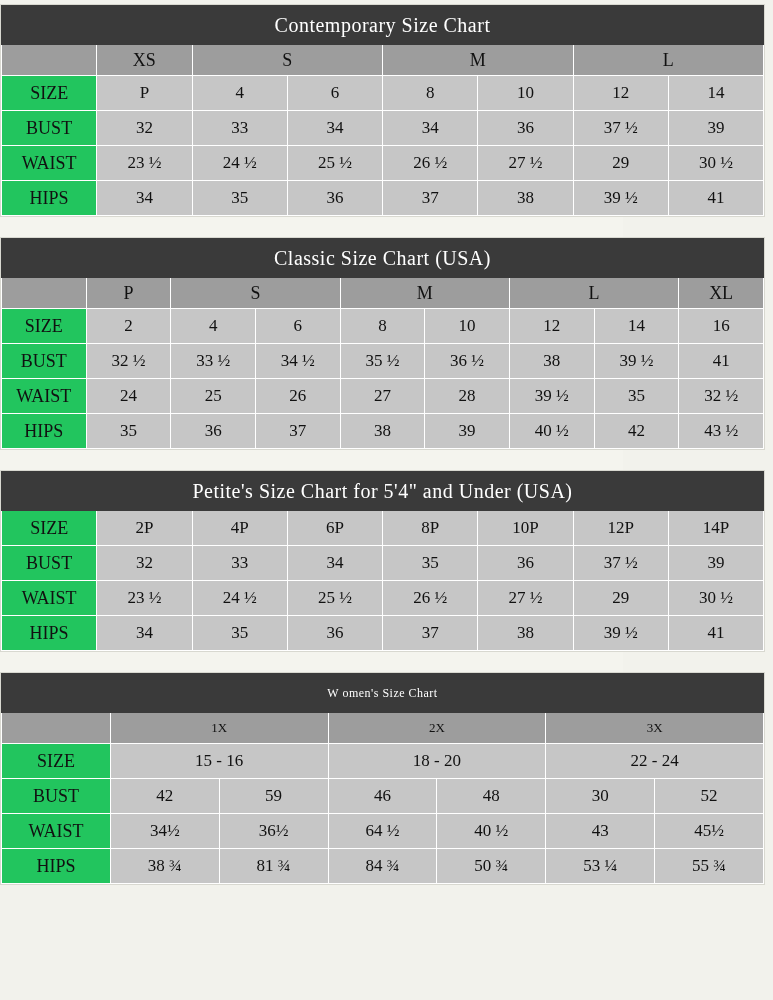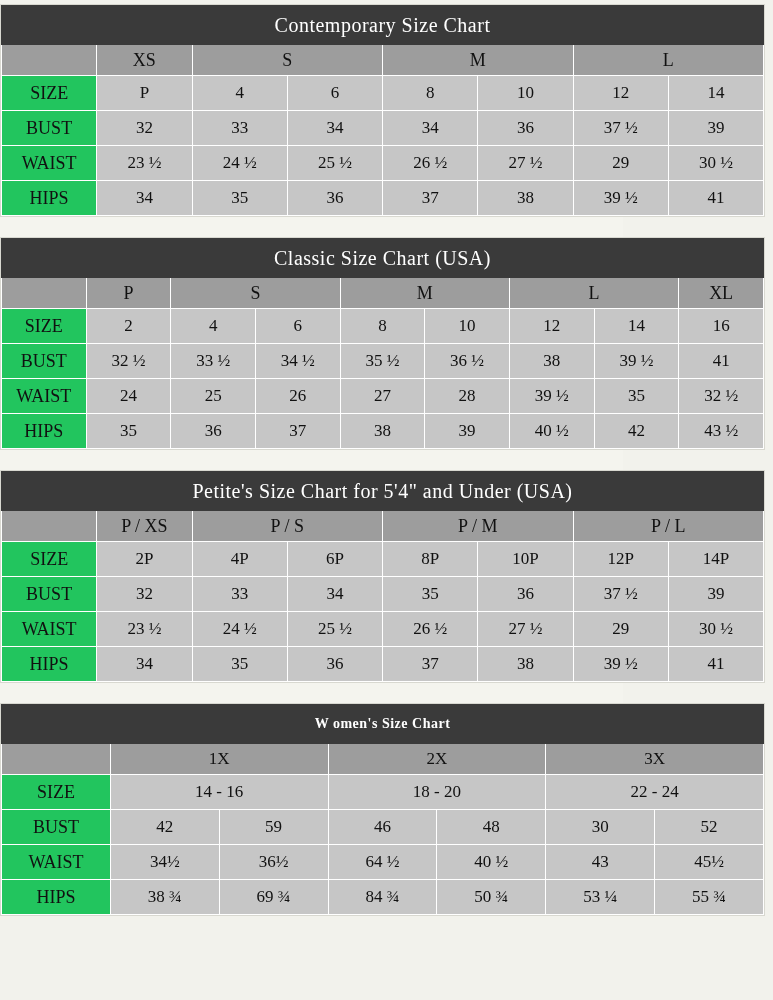--- a/index.html
+++ b/index.html
@@ -64,22 +64,22 @@
     font-size: 18px;
     height: 34px;
     font-weight: normal;
   }
   .data-cell {
     background: #c6c6c6;
     color: #111;
     font-size: 17px;
     height: 34px;
   }
-  .womens .title-cell { font-size: 14px; font-weight: bold; }
-  .womens .group-cell { font-size: 17px; }
+  .womens .title-cell { font-size: 12px; }
+  .womens .group-cell { font-size: 13px; }
 </style>
 </head>
 <body>
 
 <div class="page">
 
   <div class="chart-block">
     <table class="size-table">
       <tbody>
           <tr>
@@ -198,27 +198,20 @@
       </table>
   </div>
 
   <div class="chart-block">
     <table class="size-table">
       <tbody>
           <tr>
         <td class="title-cell" colspan="8">Petite's Size Chart for 5'4" and Under (USA)</td>
       </tr>
       <tr>
-        <td class="corner-cell"></td>
-        <td class="group-cell" colspan="1">P / XS</td>
-        <td class="group-cell" colspan="2">P / S</td>
-        <td class="group-cell" colspan="2">P / M</td>
-        <td class="group-cell" colspan="2">P / L</td>
-      </tr>
-      <tr>
         <td class="rowlabel-cell">SIZE</td>
         <td class="data-cell">2P</td>
         <td class="data-cell">4P</td>
         <td class="data-cell">6P</td>
         <td class="data-cell">8P</td>
         <td class="data-cell">10P</td>
         <td class="data-cell">12P</td>
         <td class="data-cell">14P</td>
       </tr>
       <tr>
@@ -262,21 +255,21 @@
         <td class="title-cell" colspan="7">W omen's Size Chart</td>
       </tr>
       <tr>
         <td class="corner-cell"></td>
         <td class="group-cell" colspan="2">1X</td>
         <td class="group-cell" colspan="2">2X</td>
         <td class="group-cell" colspan="2">3X</td>
       </tr>
       <tr>
         <td class="rowlabel-cell">SIZE</td>
-        <td class="data-cell" colspan="2">14 - 16</td>
+        <td class="data-cell" colspan="2">15 - 16</td>
         <td class="data-cell" colspan="2">18 - 20</td>
         <td class="data-cell" colspan="2">22 - 24</td>
       </tr>
       <tr>
         <td class="rowlabel-cell">BUST</td>
         <td class="data-cell">42</td>
         <td class="data-cell">59</td>
         <td class="data-cell">46</td>
         <td class="data-cell">48</td>
         <td class="data-cell">30</td>
@@ -287,21 +280,21 @@
         <td class="data-cell">34½</td>
         <td class="data-cell">36½</td>
         <td class="data-cell">64 ½</td>
         <td class="data-cell">40 ½</td>
         <td class="data-cell">43</td>
         <td class="data-cell">45½</td>
       </tr>
       <tr>
         <td class="rowlabel-cell">HIPS</td>
         <td class="data-cell">38 ¾</td>
-        <td class="data-cell">69 ¾</td>
+        <td class="data-cell">81 ¾</td>
         <td class="data-cell">84 ¾</td>
         <td class="data-cell">50 ¾</td>
         <td class="data-cell">53 ¼</td>
         <td class="data-cell">55 ¾</td>
       </tr>
     </tbody>
       </table>
   </div>
 
 </div>

